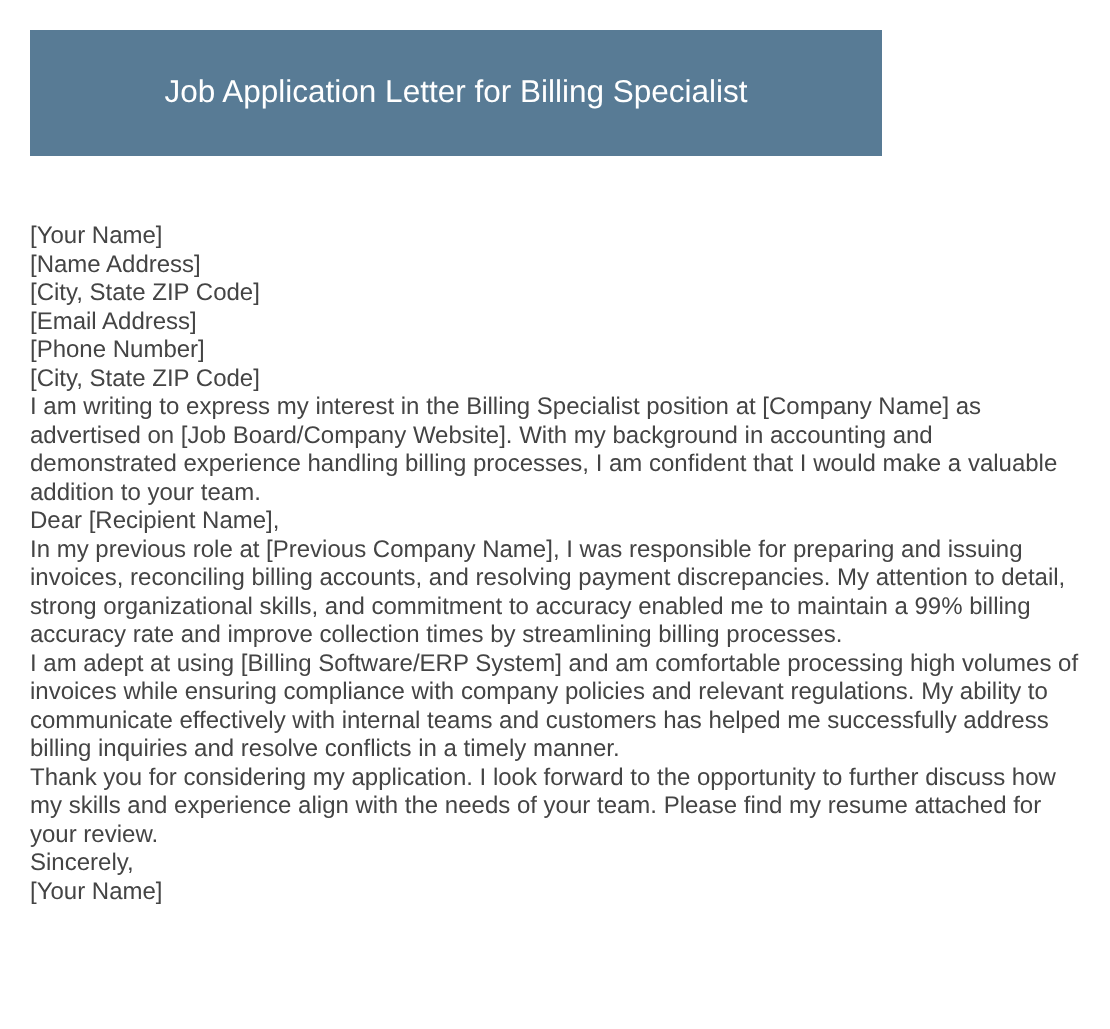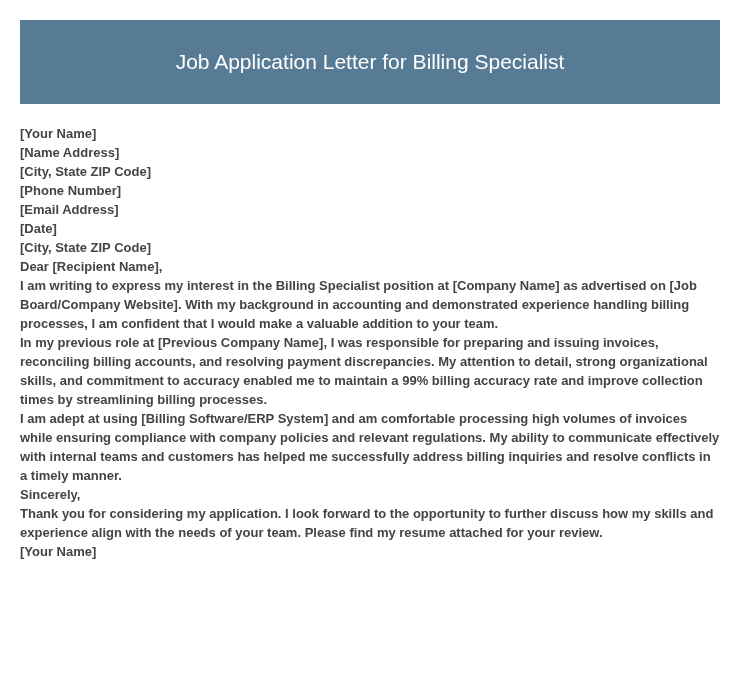--- a/index.html
+++ b/index.html
@@ -1,47 +1,45 @@
 <!DOCTYPE html>
 <html><head>
 <meta charset="utf-8">
 <style>
   html, body { margin: 0; padding: 0; background: #ffffff; }
   body { width: 740px; height: 686px; position: relative; overflow: hidden; }
   .header {
-    position: absolute; left: 20px; top: 20px; width: 700px; height: 84px;
+    position: absolute; left: 20px; top: 20px; width: 568px; height: 84px;
     background: #587b95; display: flex; align-items: center; justify-content: center;
   }
   .header h1 {
     margin: 0; color: #ffffff; font-family: "Liberation Sans", sans-serif;
     font-weight: normal; font-size: 21px; letter-spacing: 0;
   }
   .letter {
-    position: absolute; left: 20px; top: 124px; width: 700px;
-    font-family: "Liberation Sans", sans-serif; font-size: 13px; line-height: 19px;
+    position: absolute; left: 20px; top: 148px; width: 700px;
+    font-family: "Liberation Sans", sans-serif; font-size: 16px; line-height: 19px;
     color: #444444;
-    font-weight: bold;
   }
   .letter p { margin: 0; }
 </style>
 </head>
 <body>
 
 <div class="header">
   <h1>Job Application Letter for Billing Specialist</h1>
 </div>
 
 <div class="letter">
   <p>[Your Name]</p>
   <p>[Name Address]</p>
   <p>[City, State ZIP Code]</p>
+  <p>[Email Address]</p>
   <p>[Phone Number]</p>
-  <p>[Email Address]</p>
-  <p>[Date]</p>
   <p>[City, State ZIP Code]</p>
+  <p>I am writing to express my interest in the Billing Specialist position at [Company Name] as advertised on [Job Board/Company Website]. With my background in accounting and demonstrated experience handling billing processes, I am confident that I would make a valuable addition to your team.</p>
   <p>Dear [Recipient Name],</p>
-  <p>I am writing to express my interest in the Billing Specialist position at [Company Name] as advertised on [Job Board/Company Website]. With my background in accounting and demonstrated experience handling billing processes, I am confident that I would make a valuable addition to your team.</p>
   <p>In my previous role at [Previous Company Name], I was responsible for preparing and issuing invoices, reconciling billing accounts, and resolving payment discrepancies. My attention to detail, strong organizational skills, and commitment to accuracy enabled me to maintain a 99% billing accuracy rate and improve collection times by streamlining billing processes.</p>
   <p>I am adept at using [Billing Software/ERP System] and am comfortable processing high volumes of invoices while ensuring compliance with company policies and relevant regulations. My ability to communicate effectively with internal teams and customers has helped me successfully address billing inquiries and resolve conflicts in a timely manner.</p>
+  <p>Thank you for considering my application. I look forward to the opportunity to further discuss how my skills and experience align with the needs of your team. Please find my resume attached for your review.</p>
   <p>Sincerely,</p>
-  <p>Thank you for considering my application. I look forward to the opportunity to further discuss how my skills and experience align with the needs of your team. Please find my resume attached for your review.</p>
   <p>[Your Name]</p>
 </div>
 
 </body></html>

